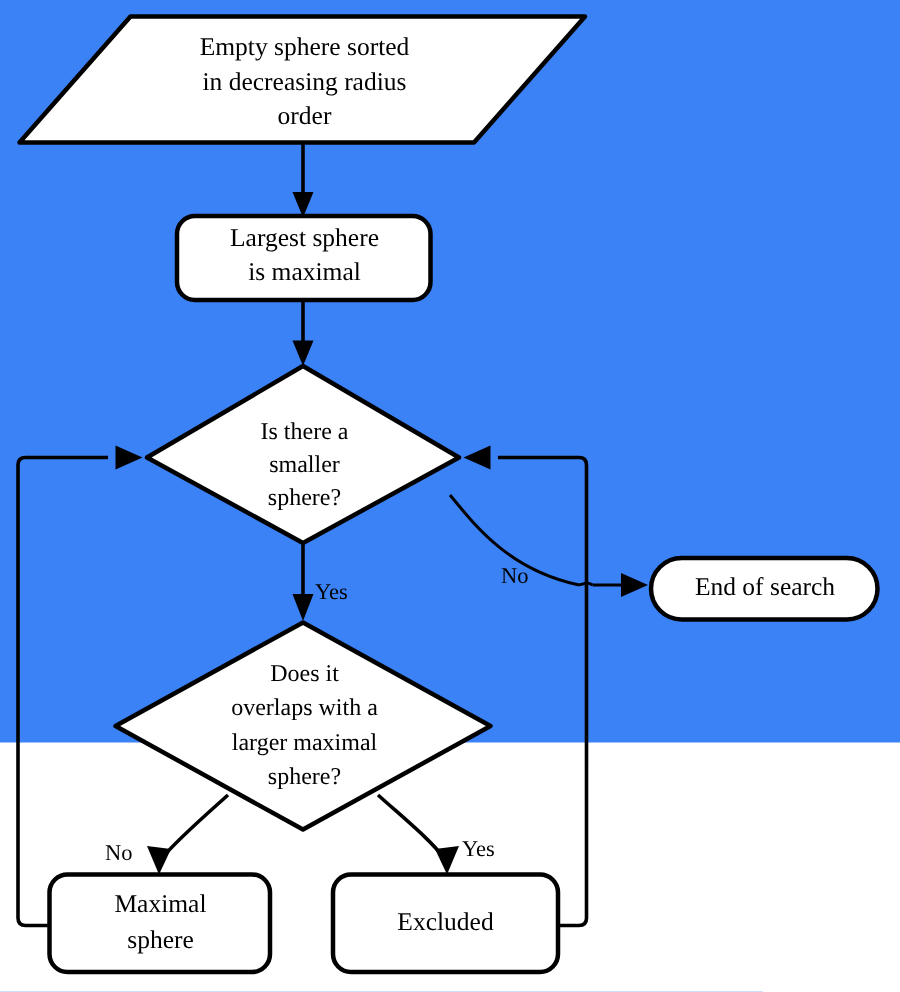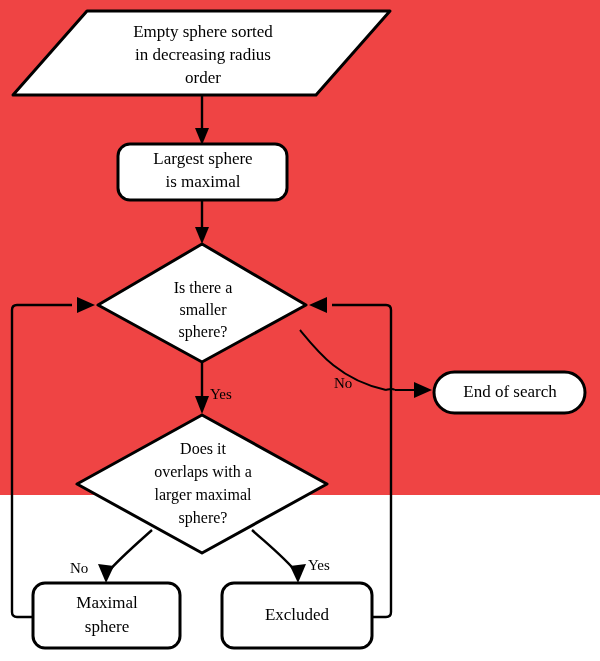--- a/index.html
+++ b/index.html
@@ -10,21 +10,21 @@
   body {
     width: 600px;
     height: 661px;
     font-family: "Liberation Serif", "DejaVu Serif", serif;
     overflow: hidden;
   }
   #flowchart-root {
     position: relative;
     width: 600px;
     height: 495px;
-    background: #ef4444;
+    background: #3b82f6;
   }
   svg#flow-svg {
     display: block;
     width: 600px;
     height: 661px;
   }
   .shape-outline {
     fill: #ffffff;
     stroke: #000000;
     stroke-width: 3;

